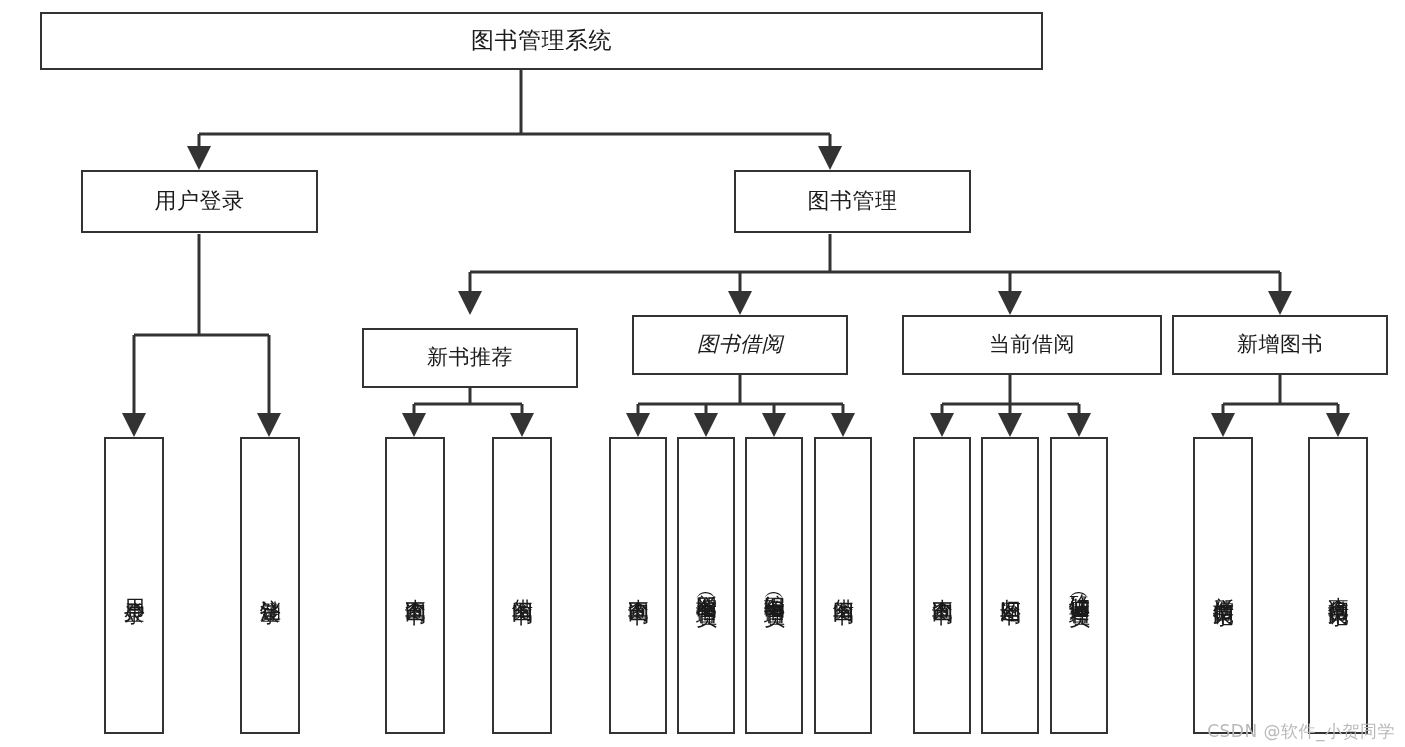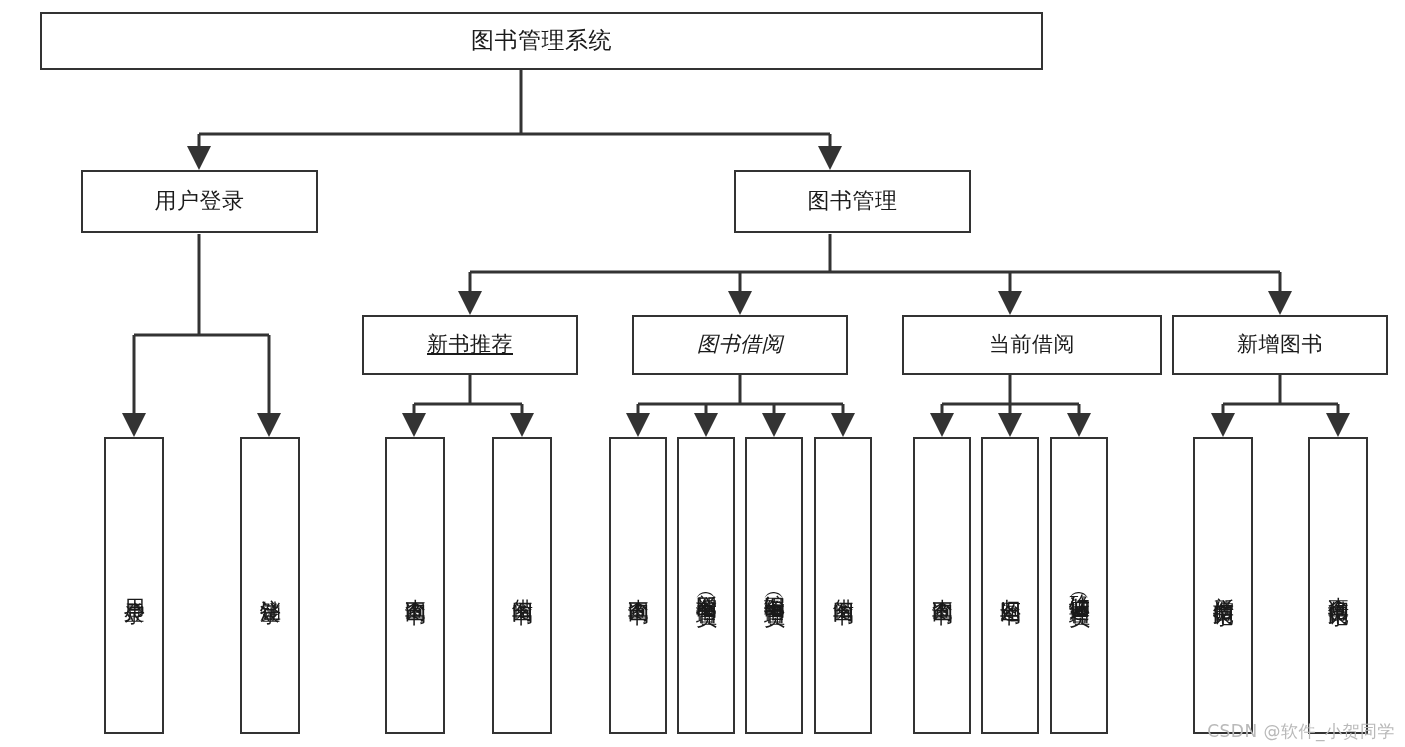--- a/index.html
+++ b/index.html
@@ -131,21 +131,21 @@
   </div>
 
   <div class="node lvl2" style="left:81px; top:170px; width:237px; height:63px;">
     <span>用户登录</span>
   </div>
 
   <div class="node lvl2" style="left:711px; top:170px; width:237px; height:63px;margin-left:23px;">
     <span>图书管理</span>
   </div>
 
-  <div class="node lvl3" style="left:362px; top:315px; width:216px; height:60px;text-decoration:underline;">
+  <div class="node lvl3" style="left:362px; top:328px; width:216px; height:60px;">
     <span>新书推荐</span>
   </div>
 
   <div class="node lvl3" style="left:632px; top:315px; width:216px; height:60px;font-style:italic;">
     <span>图书借阅</span>
   </div>
 
   <div class="node lvl3" style="left:902px; top:315px; width:260px; height:60px;">
     <span>当前借阅</span>
   </div>

